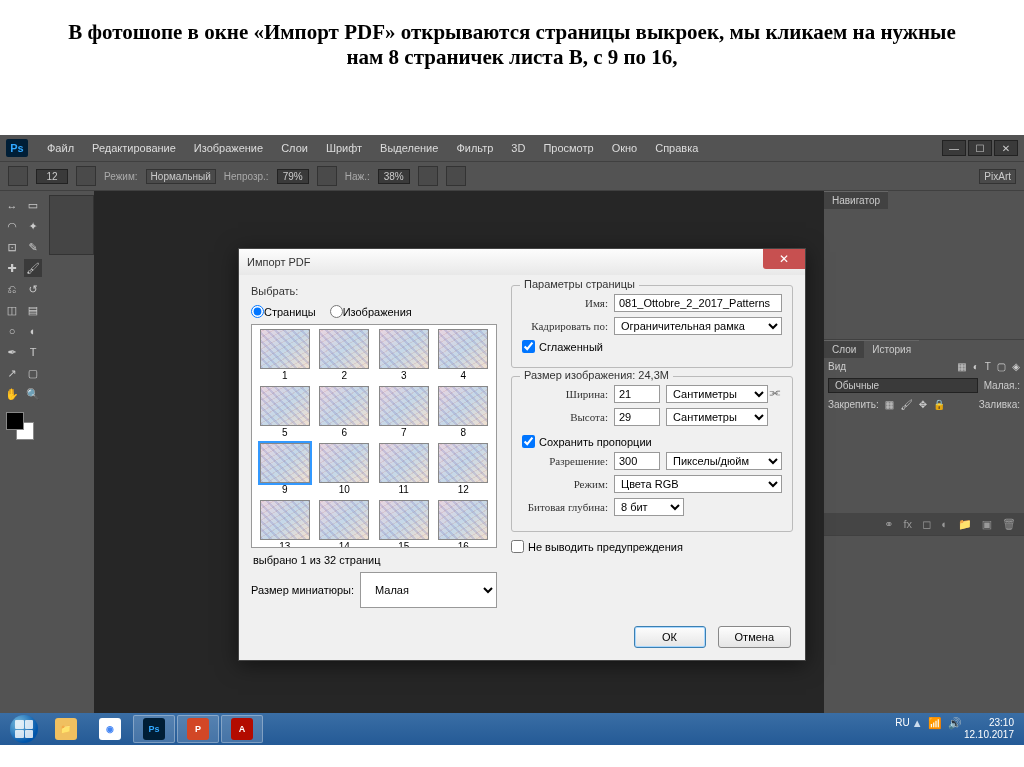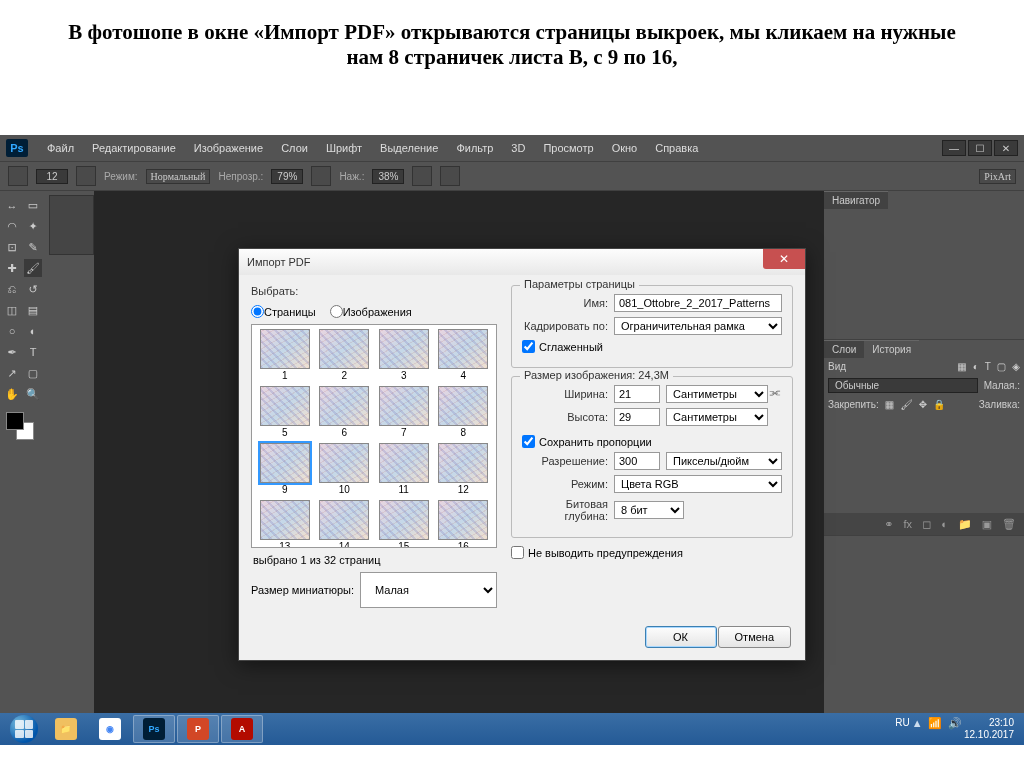--- a/index.html
+++ b/index.html
@@ -10,21 +10,21 @@
 .ps-window { position: absolute; top: 135px; left: 0; width: 1024px; height: 610px; background: #535353; }
 .ps-menubar { height: 26px; background: #535353; display: flex; align-items: center; padding: 0 6px; font-size: 11px; color: #ddd; }
 .ps-logo { width: 22px; height: 18px; background: #001e36; color: #31a8ff; font-weight: bold; font-size: 11px; display: flex; align-items: center; justify-content: center; margin-right: 10px; border-radius: 2px; }
 .ps-menu-item { padding: 0 9px; cursor: default; }
 .ps-window-controls { margin-left: auto; display: flex; gap: 2px; }
 .ps-wc-btn { width: 24px; height: 16px; background: #3a3a3a; color: #ccc; font-size: 10px; display: flex; align-items: center; justify-content: center; border: 1px solid #222; }
 
 .ps-toolbar { height: 30px; background: #535353; border-top: 1px solid #404040; border-bottom: 1px solid #404040; display: flex; align-items: center; padding: 0 8px; font-size: 10px; color: #ccc; gap: 8px; }
 .tb-icon { width: 20px; height: 20px; background: #4a4a4a; border: 1px solid #333; }
 .tb-label { color: #aaa; }
-.tb-dropdown { background: #4a4a4a; border: 1px solid #333; color: #ccc; padding: 1px 4px; font-size: 10px; font-family: Liberation Serif, serif; }
+.tb-dropdown { background: #4a4a4a; border: 1px solid #333; color: #ccc; padding: 1px 4px; font-size: 10px; }
 .tb-num { width: 32px; background: #3a3a3a; border: 1px solid #222; color: #ccc; text-align: center; padding: 1px; font-size: 10px; }
 .tb-right { margin-left: auto; }
 
 .ps-body { display: flex; height: 554px; }
 .tool-panel { width: 45px; background: #535353; padding: 4px 2px; }
 .tool-grid { display: grid; grid-template-columns: 1fr 1fr; gap: 1px; }
 .tool-btn { width: 20px; height: 20px; background: #535353; border: 1px solid #535353; display: flex; align-items: center; justify-content: center; color: #ccc; font-size: 11px; }
 .tool-btn.active { background: #3a3a3a; }
 .color-swatches { margin-top: 8px; position: relative; width: 30px; height: 30px; margin-left: 4px;}
 .swatch-fg { position: absolute; width: 18px; height: 18px; background: #000; border: 1px solid #888; z-index: 2; }
@@ -62,27 +62,27 @@
 .thumb-img.selected { outline: 2px solid #3399ff; }
 .thumb-num { font-size: 10px; text-align: center; padding: 1px 0 3px; }
 
 .selected-text { font-size: 11px; padding: 6px 2px 4px; color: #000; }
 .thumb-size-row { display: flex; align-items: center; gap: 6px; padding: 2px 0; }
 .thumb-size-row select { flex: 1; font-size: 11px; padding: 10px; }
 
 .group { border: 1px solid #bbb; border-radius: 3px; padding: 8px 10px 10px; margin-bottom: 8px; position: relative; }
 .group-title { position: absolute; top: -8px; left: 8px; background: #f0f0f0; padding: 0 4px; font-size: 11px; color: #333; }
 .form-row { display: flex; align-items: center; margin-bottom: 5px; gap: 6px; }
-.form-label { width: 86px; text-align: right; font-size: 11px; color: #333; }
+.form-label { width: 86px; text-align: right; font-size: 11px; color: #333; font-family: Liberation Serif, serif; }
 .form-input { flex: 1; border: 1px solid #999; padding: 2px 4px; font-size: 11px; background: #fff; }
 .form-select { border: 1px solid #999; padding: 1px 2px; font-size: 11px; background: #fff; }
 .cb-row { display: flex; align-items: center; gap: 4px; margin: 4px 0 4px 0; }
 .link-icon { width: 14px; text-align: center; color: #666; font-size: 12px;}
 
-.dlg-buttons { display: flex; justify-content: flex-end; gap: 1px; padding: 8px 14px 12px; }
+.dlg-buttons { display: flex; justify-content: flex-end; gap: 12px; padding: 8px 14px 12px; }
 .dlg-btn { min-width: 72px; padding: 4px 16px; border: 1px solid #888; background: linear-gradient(#fdfdfd,#e5e5e5); border-radius: 3px; font-size: 11px; }
 .dlg-btn.primary { border: 1px solid #3c7fb1; box-shadow: 0 0 0 1px #a8d8ff inset; }
 
 
 .taskbar { position: absolute; bottom: 22px; left: 0; width: 1024px; height: 32px; background: linear-gradient(#3a6ea5, #245a96); display: flex; align-items: center; padding: 0 4px; }
 .start-btn { width: 40px; height: 32px; display: flex; align-items: center; justify-content: center;}
 .start-orb { width: 28px; height: 28px; border-radius: 50%; background: radial-gradient(circle at 30% 30%, #7bd, #05a 70%); display: grid; grid-template-columns: 1fr 1fr; grid-template-rows: 1fr 1fr; gap: 1px; padding: 5px;}
 .start-orb span { background: rgba(255,255,255,0.8); border-radius: 1px;}
 .tb-app { width: 42px; height: 28px; margin: 0 1px; display: flex; align-items: center; justify-content: center; border: 1px solid transparent; border-radius: 2px;}
 .tb-app.active { background: rgba(255,255,255,0.15); border-color: rgba(255,255,255,0.3); }

